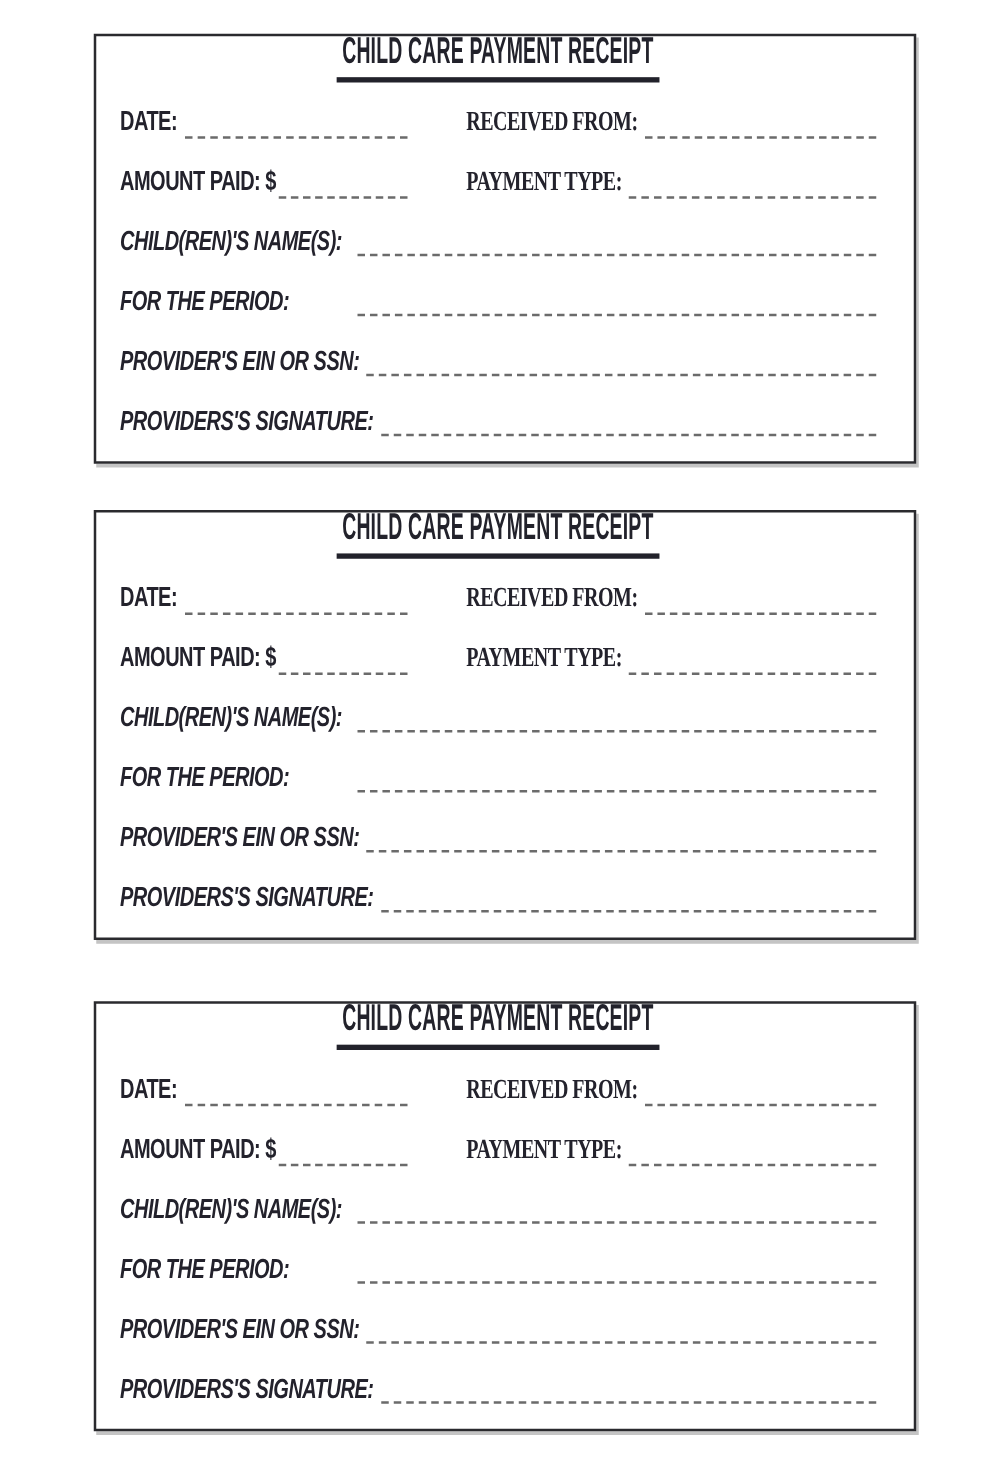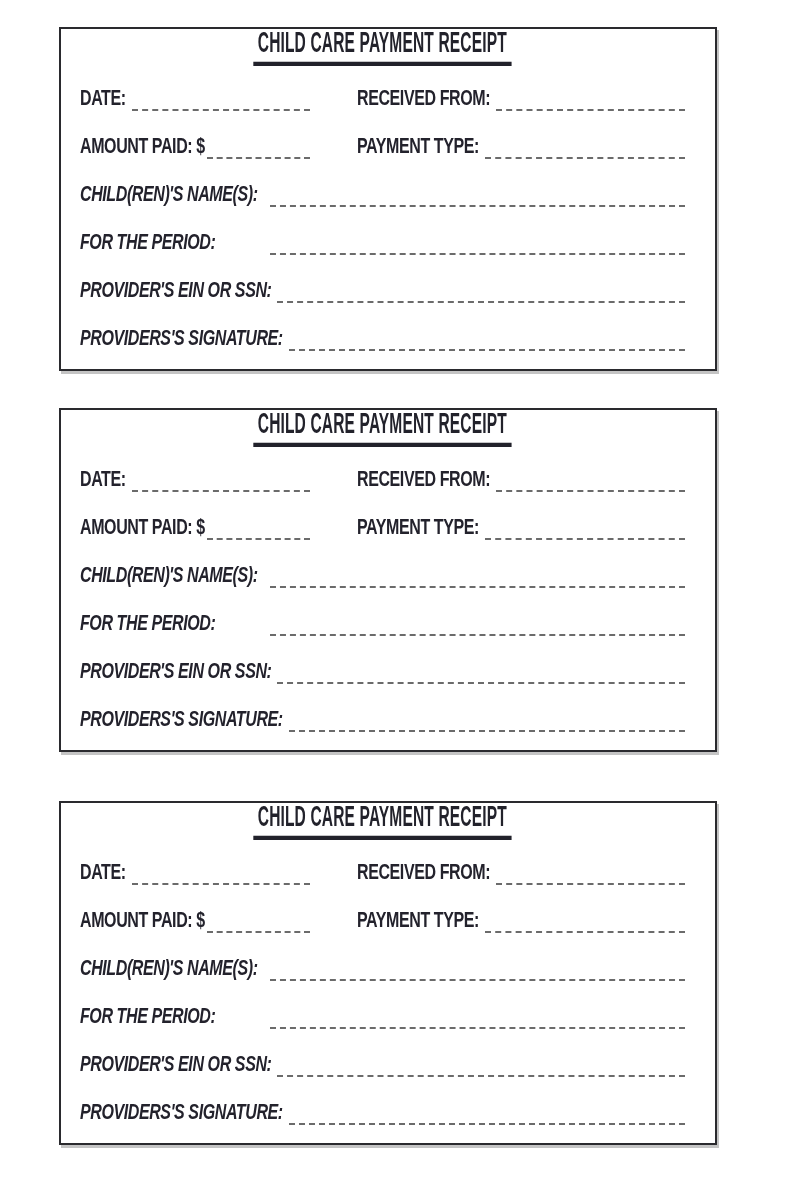--- a/index.html
+++ b/index.html
@@ -10,21 +10,21 @@
   .page {
     position: relative;
     width: 794px;
     height: 1180px;
     background: #ffffff;
     font-family: "Liberation Sans", sans-serif;
     overflow: hidden;
   }
   #receipts-root {
     position: absolute;
-    top: 0; left: 0; right: 0;
+    top: 0; left: 0; right: 0; padding-left: 16px;
   }
   .receipt {
     box-sizing: border-box;
     margin-left: 59px;
     width: 658px;
     border: 2px solid #2a2a2e;
     background: #ffffff;
     padding: 0 30px 18px 19px;
     box-shadow: 2px 3px 0 rgba(60,60,60,0.30);
   }
@@ -47,32 +47,32 @@
     color: #22222b;
     border-bottom: 3px solid #22222b;
     padding: 0 6px 2px 6px;
     transform: scale(0.74, 1.42);
     transform-origin: 50% 100%;
     white-space: nowrap;
   }
 
   .row {
     display: flex;
-    align-items: flex-end;
+    align-items: flex-start;
     height: 19px;
     margin-top: 29px;
   }
   .row.first { margin-top: 23px; }
 
   .cell {
     display: flex;
     align-items: flex-end;
   }
   .cell.left  { width: 230px; margin-right: 47px; flex: 0 0 230px; }
-  .cell.right { flex: 1; }
+  .cell.right { flex: 1; font-family: Liberation Serif, serif; }
 
   .lbl-col {
     flex: 0 0 184px;
     display: flex;
     align-items: flex-end;
     font-style: italic;
   }
 
   .lbl {
     display: inline-block;

